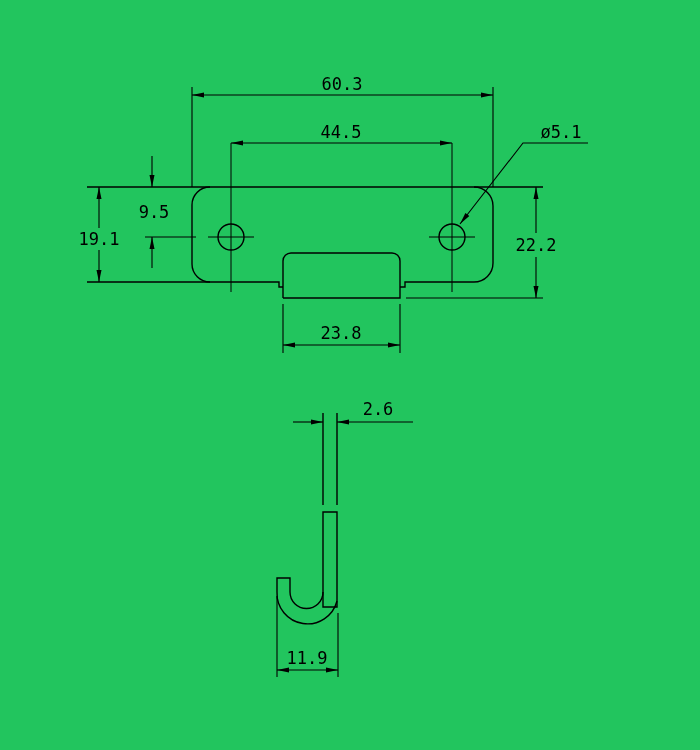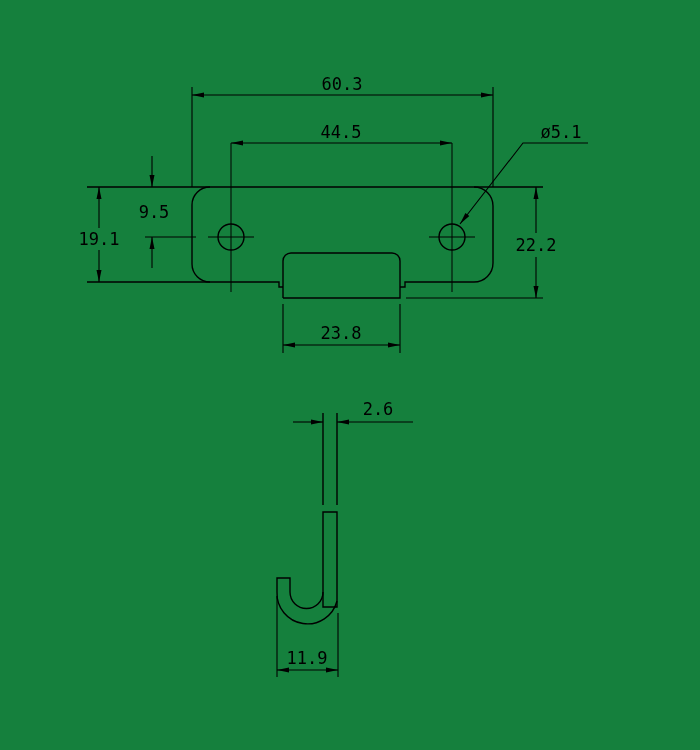--- a/index.html
+++ b/index.html
@@ -3,21 +3,21 @@
 <meta charset="utf-8">
 <style>
   html, body {
     margin: 0;
     padding: 0;
     background: #ffffff;
   }
   .canvas-wrap {
     width: 700px;
     height: 750px;
-    background: #15803d;
+    background: #22c55e;
     position: relative;
     overflow: hidden;
   }
   svg.drawing {
     display: block;
   }
   .outline {
     fill: none;
     stroke: #000000;
     stroke-width: 1.4;

